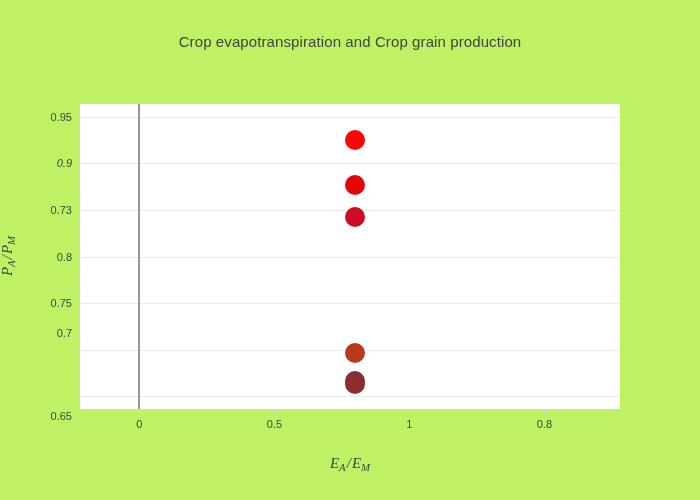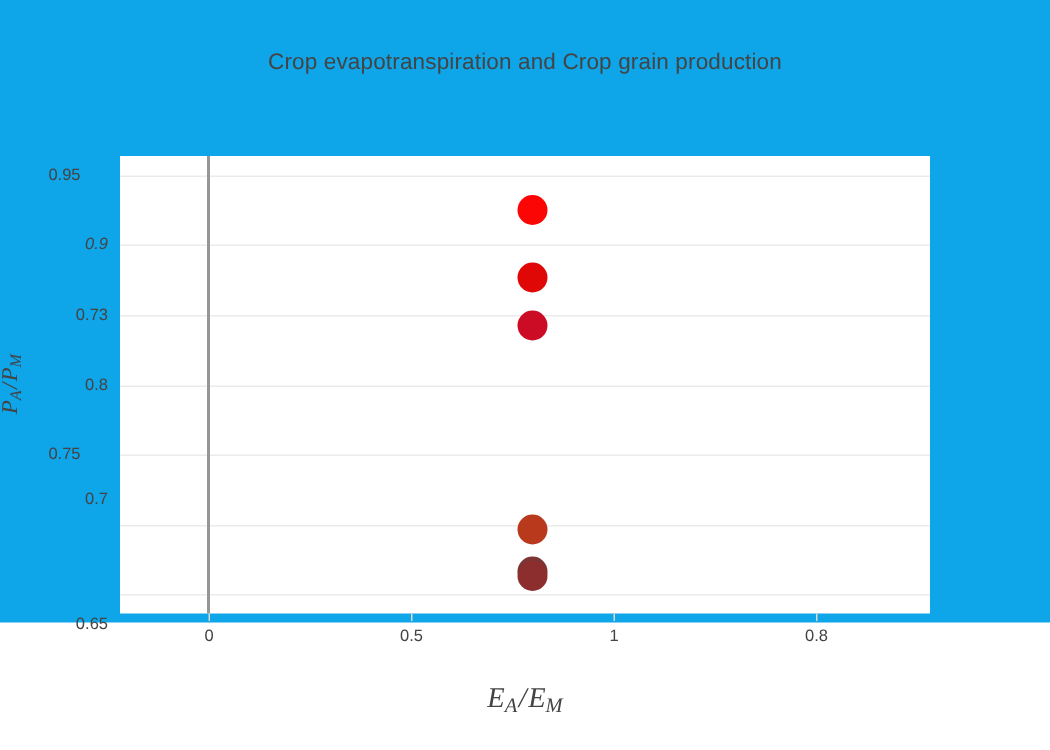--- a/index.html
+++ b/index.html
@@ -10,22 +10,22 @@
   body {
     width: 700px;
     height: 500px;
     background: #ffffff;
     font-family: "Liberation Sans", sans-serif;
     overflow: hidden;
   }
   #figure {
     position: relative;
     width: 700px;
-    height: 415px;
-    background: #0ea5e9;
+    height: 500px;
+    background: #bef264;
   }
   
   #chart-title {
     position: absolute;
     left: 0;
     top: 33px;
     width: 700px;
     text-align: center;
     font-size: 15px;
     color: #444444;
@@ -112,21 +112,21 @@
   }
   
   #xaxis-title {
     position: absolute;
     left: 0;
     top: 455px;
     width: 700px;
     text-align: center;
     font-family: "Liberation Serif", serif;
     font-style: italic;
-    font-size: 19px;
+    font-size: 15px;
     color: #444444;
     white-space: nowrap;
   }
   #yaxis-title {
     position: absolute;
     left: 8px;
     top: 256px;
     font-family: "Liberation Serif", serif;
     font-style: italic;
     font-size: 15px;
@@ -169,25 +169,25 @@
         <div class="marker" style="left: 275.4px; top: 113.33px; background: rgb(204, 11, 36); width: 20px; height: 20px; margin-left: -10px; margin-top: -10px;"></div>
         <div class="marker" style="left: 275.4px; top: 248.57px; background: rgb(184, 57, 27); width: 20px; height: 20px; margin-left: -10px; margin-top: -10px;"></div>
         <div class="marker" style="left: 275.4px; top: 276.55px; background: rgb(125, 52, 52); width: 20px; height: 20px; margin-left: -10px; margin-top: -10px;"></div>
         <div class="marker" style="left: 275.4px; top: 279.82px; background: rgb(140, 46, 46); width: 20px; height: 20px; margin-left: -10px; margin-top: -10px;"></div>
       </div>
   </div>
 
   <div id="ytick-layer">
       <div class="ytick" style="top: 292.41px; margin-top: 20px;">0.65</div>
       <div class="ytick" style="top: 229px;">0.7</div>
-      <div class="ytick" style="top: 199.14px; text-align: center;">0.75</div>
+      <div class="ytick" style="top: 199.14px;">0.75</div>
       <div class="ytick" style="top: 152.5px;">0.8</div>
       <div class="ytick" style="top: 105.86px;">0.73</div>
       <div class="ytick" style="top: 59.23px; font-style: italic;">0.9</div>
-      <div class="ytick" style="top: 12.59px; text-align: center;">0.95</div>
+      <div class="ytick" style="top: 12.59px;">0.95</div>
     </div>
   <div id="xtick-layer">
       <div class="xtick-mark" style="left: 59.4px;"></div>
       <div class="xtick-label" style="left: 59.4px;">0</div>
       <div class="xtick-mark" style="left: 194.4px;"></div>
       <div class="xtick-label" style="left: 194.4px;">0.5</div>
       <div class="xtick-mark" style="left: 329.4px;"></div>
       <div class="xtick-label" style="left: 329.4px;">1</div>
       <div class="xtick-mark" style="left: 464.4px;"></div>
       <div class="xtick-label" style="left: 464.4px;">0.8</div>

